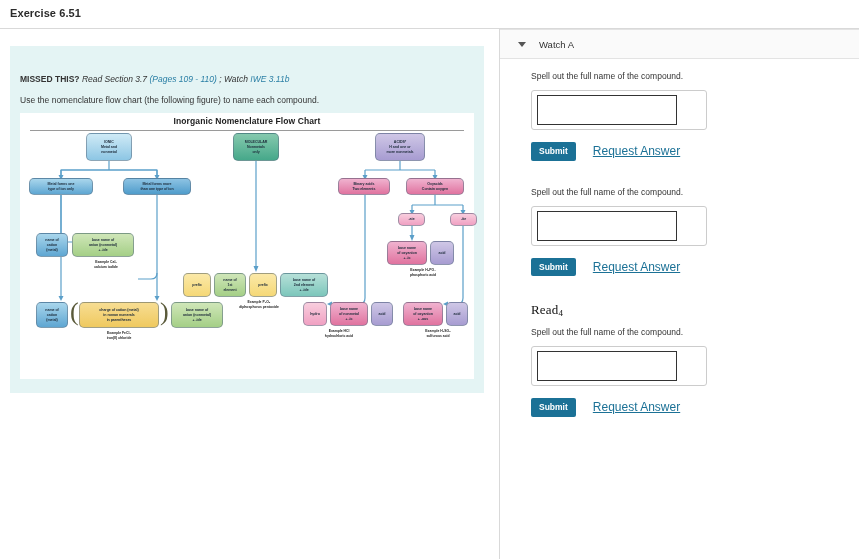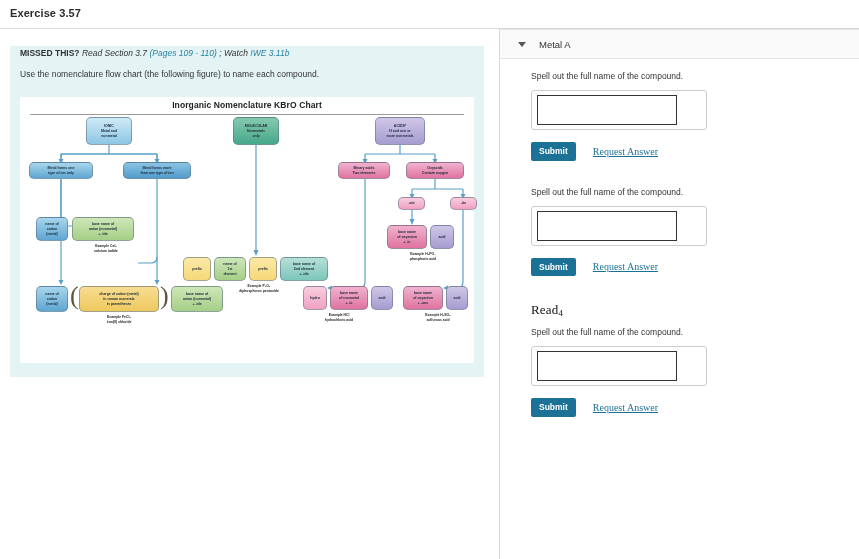--- a/index.html
+++ b/index.html
@@ -49,35 +49,35 @@
     background: #ffffff;
     position: relative;
   }
 
   
   #prompt-panel {
     position: absolute;
     left: 10px; top: 17px;
     width: 474px;
     background: #e4f4f4;
-    padding: 2px 10px 14px 10px;
+    padding: 28px 10px 14px 10px;
   }
   #missed-line {
     font-size: 8.5px;
     color: #333;
     margin-bottom: 11px;
     line-height: 1.2;
   }
   #missed-line .mt-bold { font-weight: bold; font-style: normal; }
   #missed-line .mt-ital { font-style: italic; }
   #missed-line .mt-link { color: #2a7fa5; font-style: italic; }
   #instruction {
     font-size: 8.5px;
     color: #333;
-    margin-bottom: 18px;
+    margin-bottom: 8px;
   }
 
   
   #figure {
     background: #ffffff;
     width: 454px;
     height: 266px;
     position: relative;
     padding: 0;
   }
@@ -222,50 +222,49 @@
     font-size: 8.5px;
     font-weight: bold;
     padding: 5px 8px;
     border-radius: 2px;
     font-family: "Liberation Sans", sans-serif;
     cursor: pointer;
     line-height: 1;
   }
   .request-link {
     margin-left: 17px;
-    font-size: 10px;
+    font-size: 12px;
     color: #1b7196;
     text-decoration: underline;
     cursor: pointer;
-    font-family: Liberation Serif, serif;
   }
 </style>
 </head>
 <body>
 
-<div id="exercise-header">Exercise 3.57</div>
+<div id="exercise-header">Exercise 6.51</div>
 <div id="header-divider"></div>
 
 <div id="body-wrap">
 
   <div id="left-col">
 
     <div id="prompt-panel">
 
       <div id="missed-line">
         <span class="mt-bold">MISSED THIS?</span>
         <span class="mt-ital">Read Section 3.7</span>
         <span class="mt-link">(Pages 109 - 110)</span><span class="mt-ital"> ; </span><span class="mt-ital">Watch</span>
         <span class="mt-link">IWE 3.11b</span>
       </div>
 
       <div id="instruction">Use the nomenclature flow chart (the following figure) to name each compound.</div>
 
       <div id="figure">
-        <div id="fig-title">Inorganic Nomenclature KBrO Chart</div>
+        <div id="fig-title">Inorganic Nomenclature Flow Chart</div>
         <div id="fig-rule"></div>
 
         <svg id="fig-canvas" viewBox="0 0 454 266">
           <g stroke="#5b9fc9" stroke-width="1.2" fill="none">
 
             <path d="M89,47 L89,57"></path>
             <path d="M41,62 L41,57 Q41,57 45,57 L133,57 Q137,57 137,57 L137,62"></path>
             <path d="M41,57 L137,57"></path>
             <path d="M41,57 L41,64"></path>
             <path d="M137,57 L137,64"></path>
@@ -448,21 +447,21 @@
     </div>
   </div>
 
   <div id="col-divider"></div>
 
   <div id="right-col">
 
     <div class="part">
       <div class="part-header">
         <span class="caret"></span>
-        <span class="part-label">Metal A</span>
+        <span class="part-label">Watch A</span>
       </div>
       <div class="part-body">
         <div class="spell-text">Spell out the full name of the compound.</div>
         <div class="answer-shell">
           <input class="answer-input" type="text" value="" style="">
         </div>
         <div class="action-row">
           <button class="submit-btn">Submit</button>
           <span class="request-link">Request Answer</span>
         </div>

